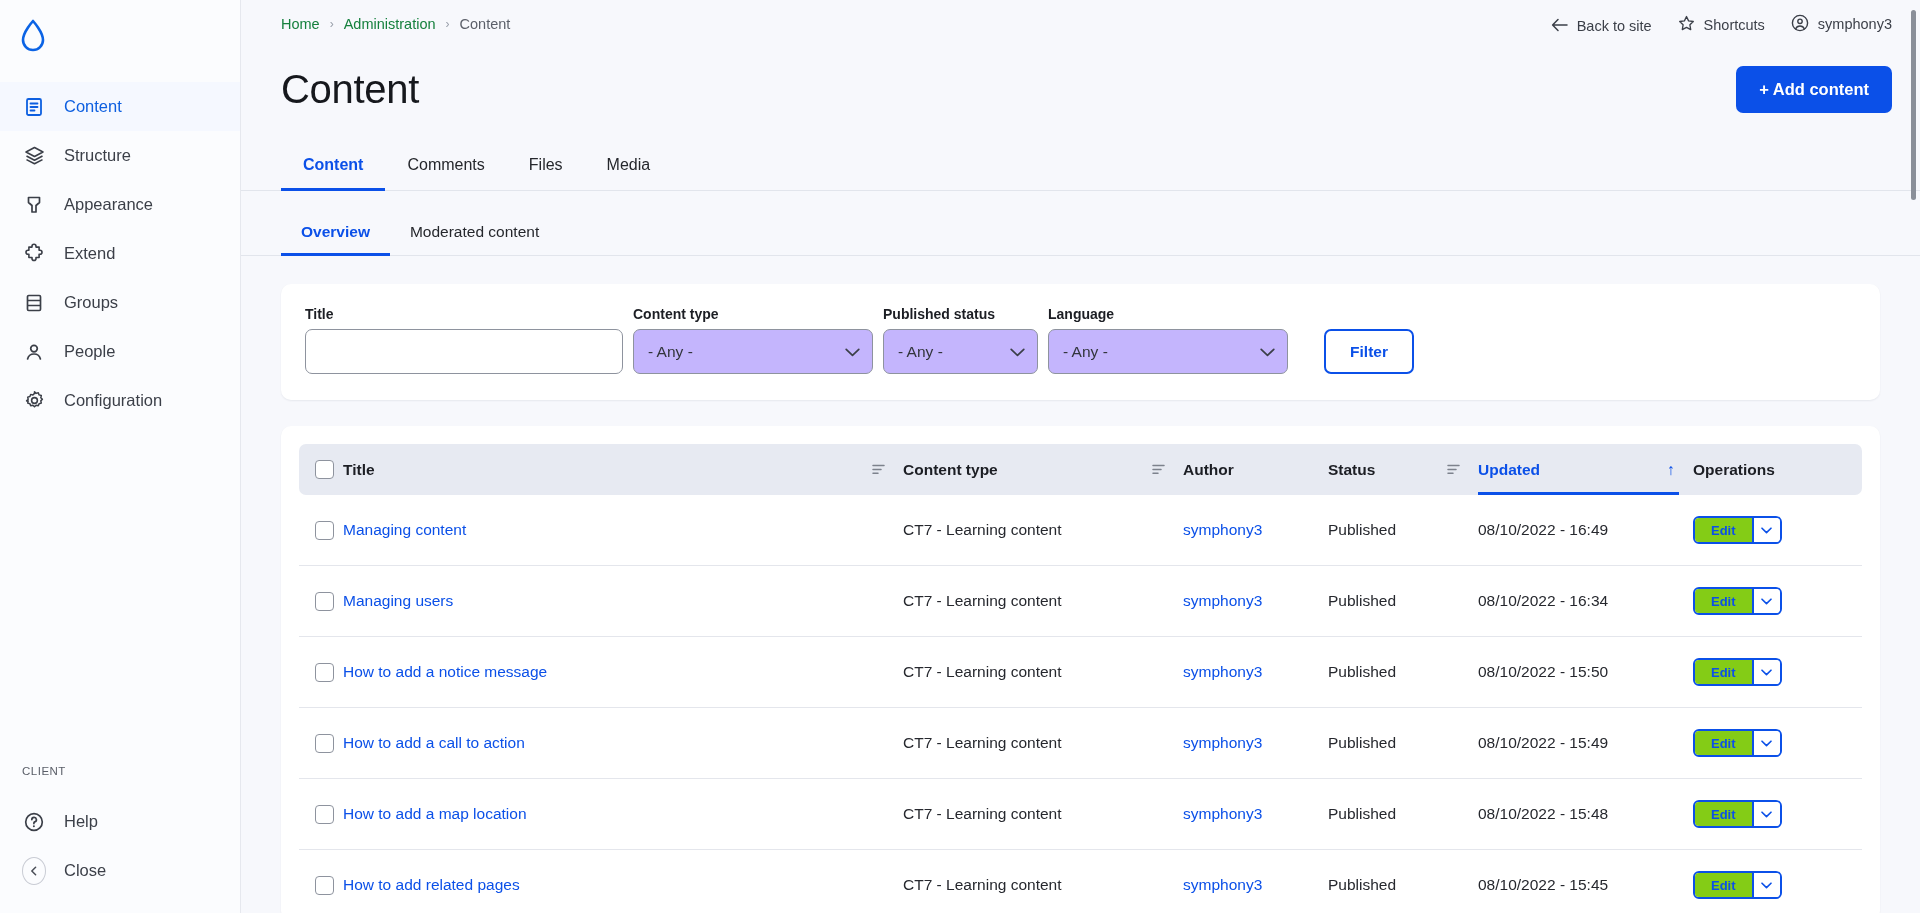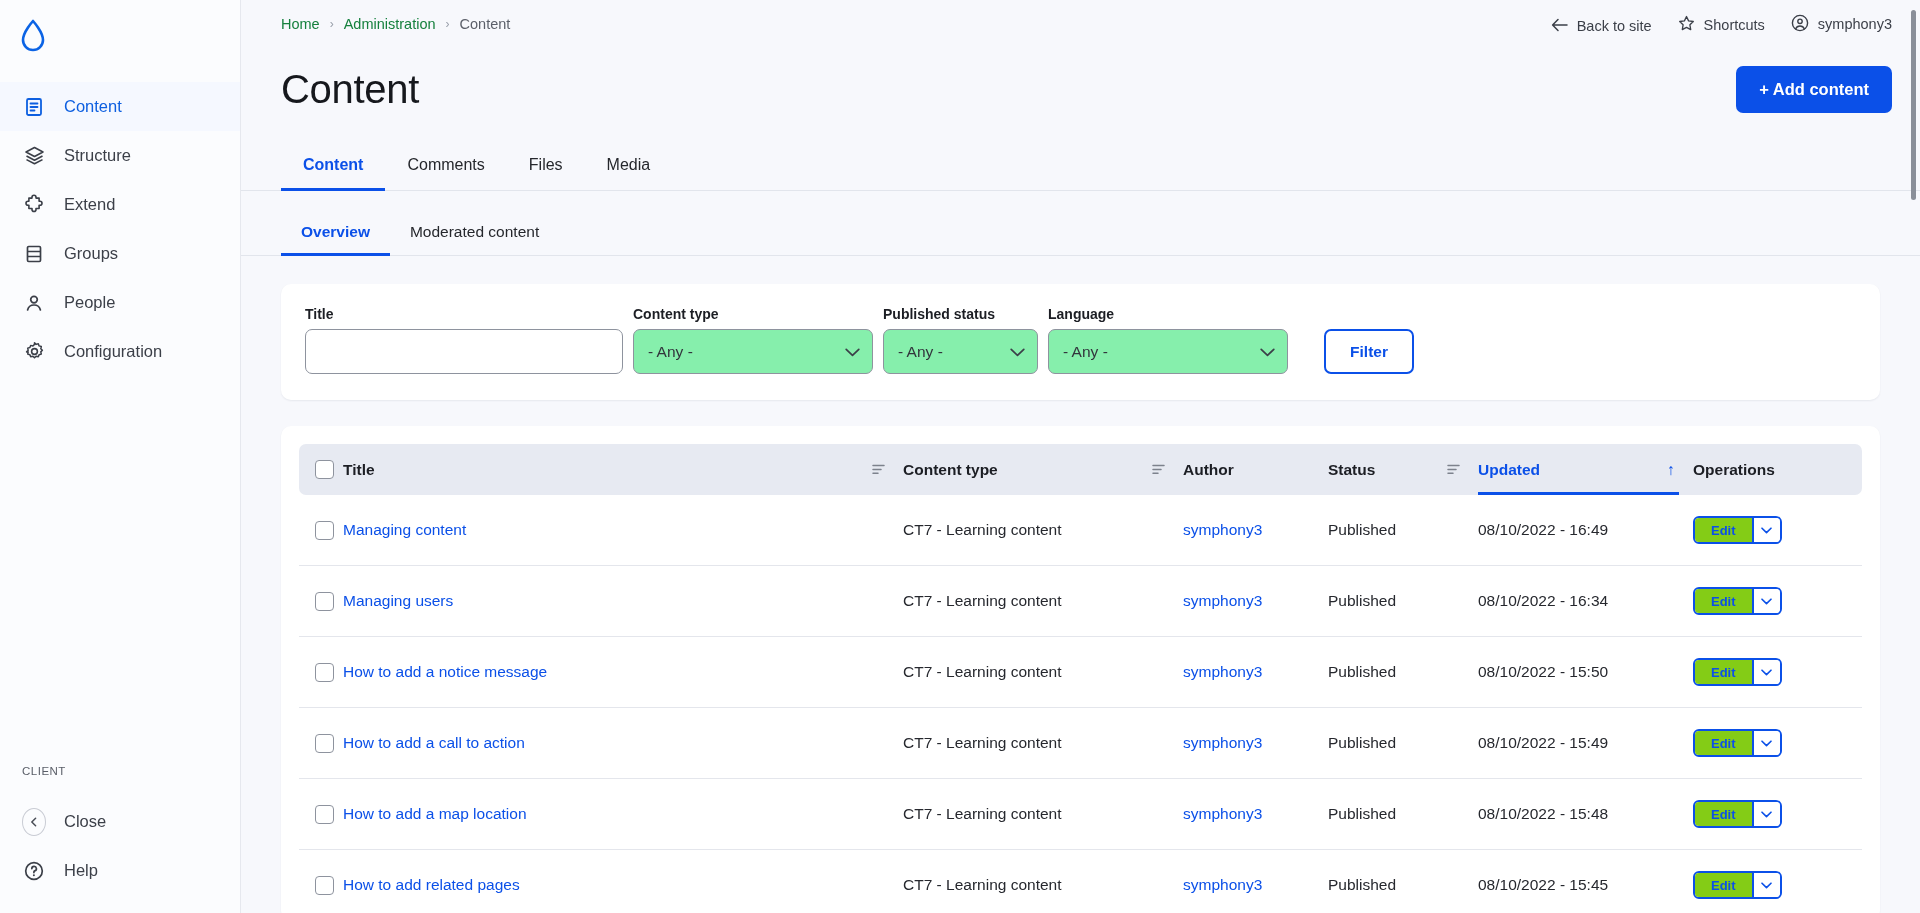--- a/index.html
+++ b/index.html
@@ -218,21 +218,21 @@
     font-size: 15px;
     font-family: inherit;
     color: #232429;
     outline: none;
   }
   .select-wrap { position: relative; }
   .sel {
     height: 45px;
     border: 1px solid #8e939e;
     border-radius: 7px;
-    background: #86efac;
+    background: #c4b5fd;
     padding: 0 40px 0 14px;
     font-size: 15.5px;
     color: #32353c;
     display: flex;
     align-items: center;
     cursor: pointer;
   }
   .sel.w1 { width: 240px; }
   .sel.w2 { width: 155px; }
   .sel.w3 { width: 240px; }
@@ -384,20 +384,28 @@
         <span class="ico">
           <svg width="21" height="21" viewBox="0 0 21 21" fill="none">
             <path d="M10.5 2.5 19 7l-8.5 4.5L2 7l8.5-4.5z" stroke="currentColor" stroke-width="1.6" stroke-linejoin="round"></path>
             <path d="M2.5 11 10.5 15.2 18.5 11" stroke="currentColor" stroke-width="1.6" stroke-linejoin="round"></path>
             <path d="M2.5 14.6 10.5 18.8 18.5 14.6" stroke="currentColor" stroke-width="1.6" stroke-linejoin="round"></path>
           </svg>
         </span>
         <span>Structure</span>
       </a>
 
+      <a class="nav-item">
+        <span class="ico">
+          <svg width="20" height="20" viewBox="0 0 20 20" fill="none">
+            <path d="M4.5 2.5h11v5l-3.5 3v6.5h-4V10.5l-3.5-3v-5z" stroke="currentColor" stroke-width="1.7" stroke-linejoin="round"></path>
+          </svg>
+        </span>
+        <span>Appearance</span>
+      </a>
 
       <a class="nav-item">
         <span class="ico">
           <svg width="21" height="21" viewBox="0 0 21 21" fill="none">
             <path d="M8 3.2a2 2 0 0 1 4 0v.9h3.1v3.2h.9a2 2 0 0 1 0 4h-.9v3.2H12v.9a2 2 0 0 1-4 0v-.9H4.9v-3.2H4a2 2 0 0 1 0-4h.9V4.1H8v-.9z" stroke="currentColor" stroke-width="1.6" stroke-linejoin="round"></path>
           </svg>
         </span>
         <span>Extend</span>
       </a>
 
@@ -431,41 +439,41 @@
         </span>
         <span>Configuration</span>
       </a>
 
     </nav>
 
     <div class="nav-spacer"></div>
 
     <div class="bottom-items">
       <div class="client-label">CLIENT</div>
+
+      <a class="nav-item">
+        <span class="ico">
+          <svg width="22" height="22" viewBox="0 0 22 22" fill="none">
+            <circle cx="11" cy="11" r="8.3" stroke="currentColor" stroke-width="1.7"></circle>
+            <path d="M8.8 8.6a2.3 2.3 0 1 1 2.9 2.3c-.5.2-.8.6-.8 1.2v.5" stroke="currentColor" stroke-width="1.7" stroke-linecap="round"></path>
+            <circle cx="10.9" cy="15.2" r="1" fill="currentColor"></circle>
+          </svg>
+        </span>
+        <span>Help</span>
+      </a>
 
       <a class="nav-item">
         <span class="ico">
           <span class="circle-btn">
             <svg width="12" height="12" viewBox="0 0 12 12" fill="none">
               <path d="M7.6 2.2 3.8 6l3.8 3.8" stroke="currentColor" stroke-width="1.5" stroke-linecap="round" stroke-linejoin="round"></path>
             </svg>
           </span>
         </span>
         <span>Close</span>
-      </a>
-
-      <a class="nav-item">
-        <span class="ico">
-          <svg width="22" height="22" viewBox="0 0 22 22" fill="none">
-            <circle cx="11" cy="11" r="8.3" stroke="currentColor" stroke-width="1.7"></circle>
-            <path d="M8.8 8.6a2.3 2.3 0 1 1 2.9 2.3c-.5.2-.8.6-.8 1.2v.5" stroke="currentColor" stroke-width="1.7" stroke-linecap="round"></path>
-            <circle cx="10.9" cy="15.2" r="1" fill="currentColor"></circle>
-          </svg>
-        </span>
-        <span>Help</span>
       </a>
     </div>
 
   </aside>
 
   <section class="main">
 
     <div class="topbar">
 
       <div class="breadcrumb">

